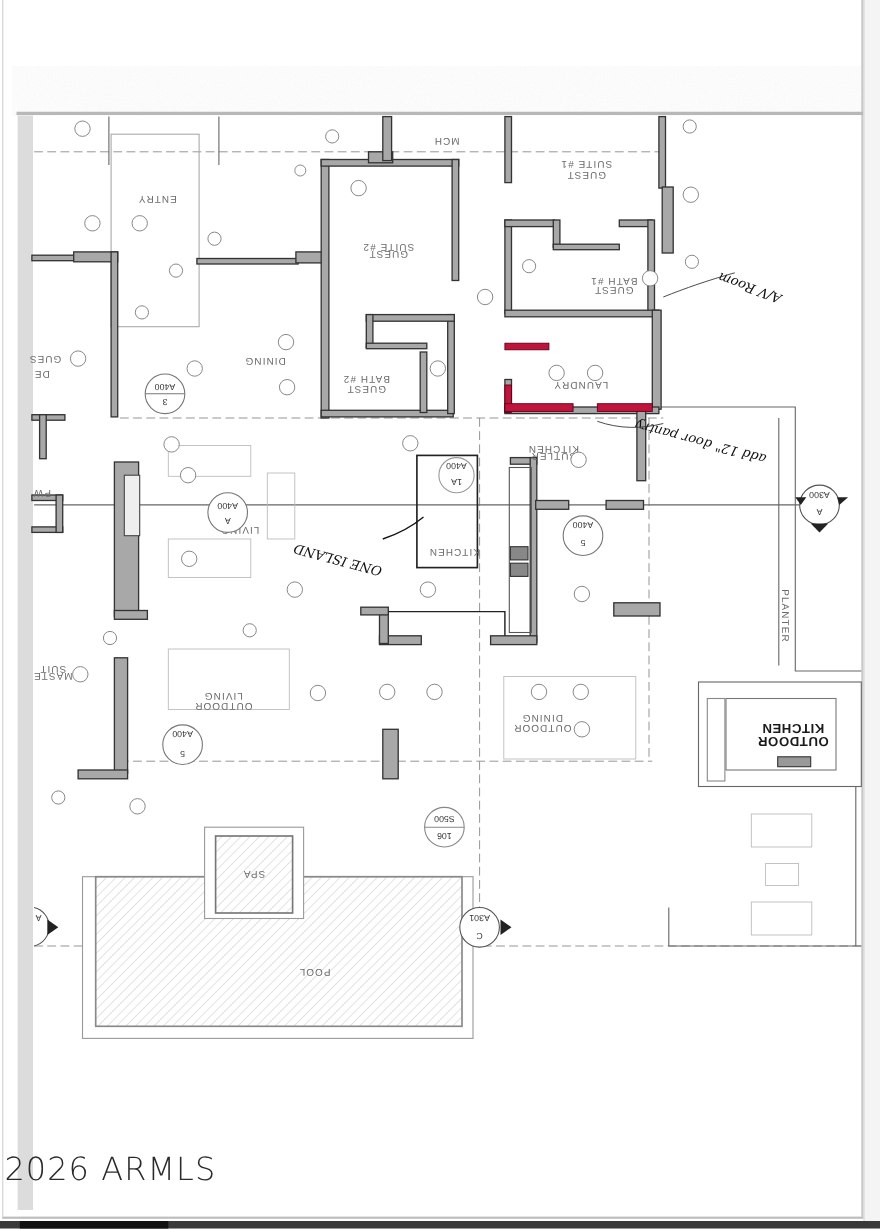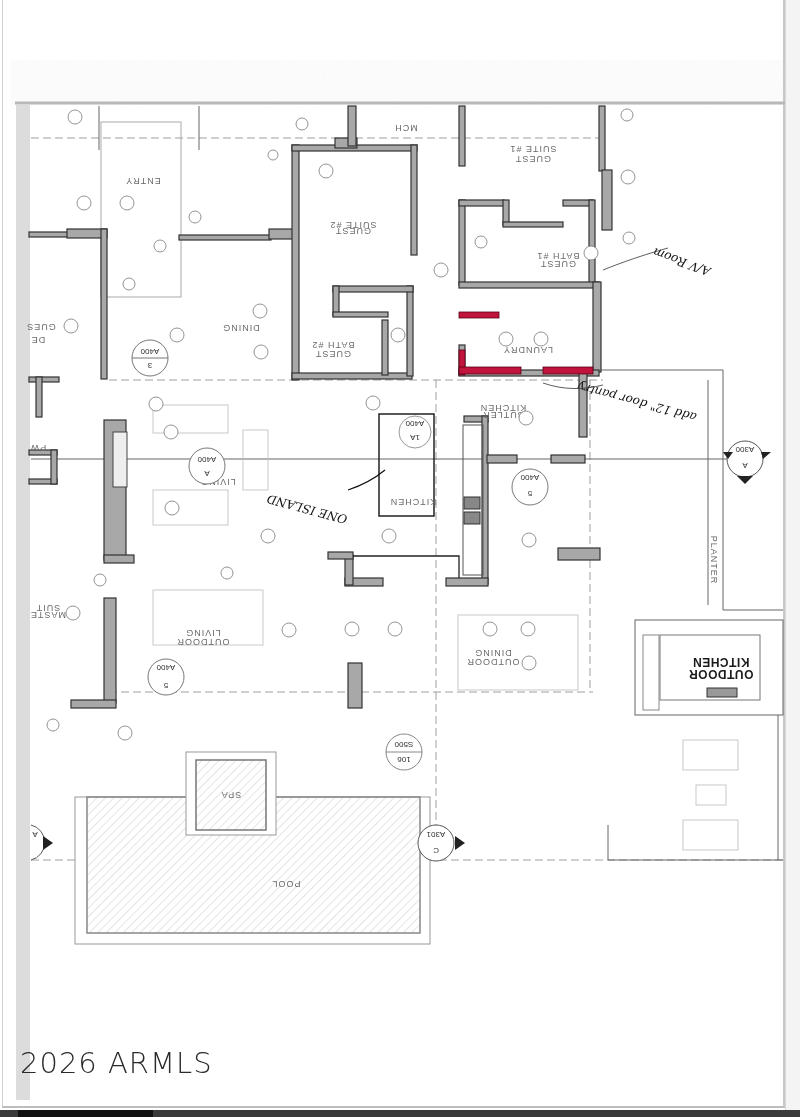--- a/index.html
+++ b/index.html
@@ -3,21 +3,21 @@
   <meta charset="utf-8">
   <style>
     html, body { margin: 0; padding: 0; background: #ffffff; }
     body { width: 800px; height: 1117px; position: relative; overflow: hidden; font-family: "Liberation Sans", sans-serif; }
     #viewer { position: absolute; left: 0; top: 0; width: 800px; height: 1117px; background: #ffffff; }
     #page { position: absolute; left: 2px; top: 0; width: 780px; height: 1106px; background: #ffffff; border-right: 3px solid #c8c8c8; border-left: 1px solid #d0d0d0; border-bottom: 2px solid #bdbdbd; }
     #right-gutter { position: absolute; left: 785px; top: 0; width: 15px; height: 1110px; background: #f4f4f4; border-left: 1px solid #d8d8d8; }
     #bottom-bar { position: absolute; left: 0; top: 1110px; width: 800px; height: 7px; background: #3a3a3a; }
     #bottom-bar .seg { position: absolute; top: 0; height: 7px; background: #111; left: 18px; width: 135px; }
     #plan { position: absolute; left: 0; top: 0; }
-    #watermark { position: absolute; left: 20px; top: 1046px; font-family: "DejaVu Sans", sans-serif; font-size: 29px; color: #2a2a2a; letter-spacing: 1px; font-weight: 300; }
+    #watermark { position: absolute; left: 4px; top: 1046px; font-family: "DejaVu Sans", sans-serif; font-size: 29px; color: #2a2a2a; letter-spacing: 1px; font-weight: 300; }
     .lbl { font-family: "Liberation Sans", sans-serif; fill: #6a6a6a; font-size: 9px; letter-spacing: 1px; }
     .lbl-dark { font-family: "Liberation Sans", sans-serif; fill: #1a1a1a; font-weight: bold; font-size: 12px; letter-spacing: 0.5px; }
     .tag { font-family: "Liberation Sans", sans-serif; fill: #333; font-size: 8px; }
     .hand { font-family: "DejaVu Serif", serif; fill: #111; font-style: italic; font-size: 12px; }
   </style>
 </head>
 <body>
 
 <div id="viewer">
   <div id="page">

